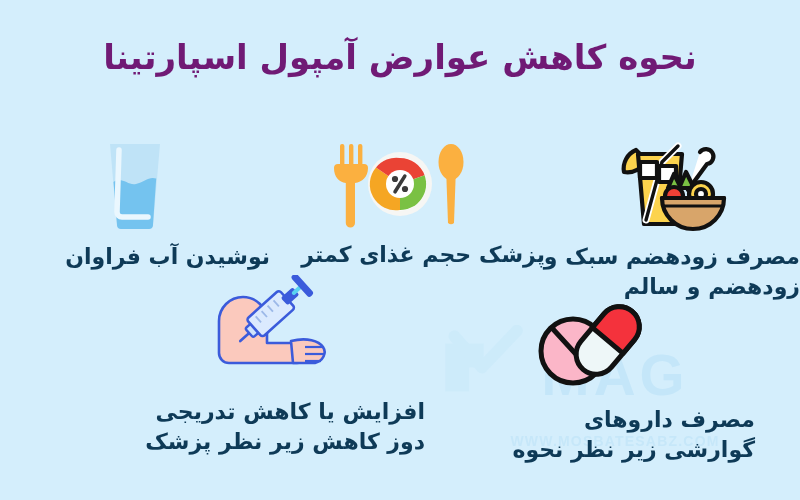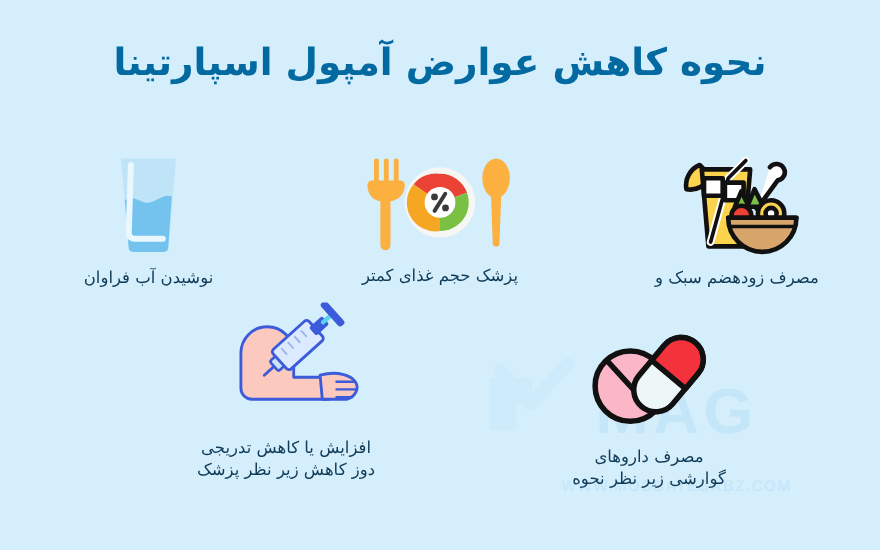--- a/index.html
+++ b/index.html
@@ -37,36 +37,36 @@
     font-family:"Liberation Sans",sans-serif;
     direction:ltr;text-align:center;white-space:nowrap;
   }
   .wm-leaf{position:absolute;left:6px;top:10px;width:92px;height:96px;opacity:.55;}
 
   
   .title{
     position:absolute;
     top:36px;left:0;width:800px;
     text-align:center;
-    color:#0369a1;
+    color:#701a75;
     font-size:34px;
     font-weight:bold;
     direction:rtl;
     z-index:3;
     line-height:1.25;
   }
 
   
   .item{position:absolute;z-index:2;}
   .icon-wrap{position:relative;margin:0 auto;}
   .caption{
     color:#0e3a57;
-    font-size:15px;
-    font-weight:normal;
-    text-align:center;
+    font-size:22px;
+    font-weight:bold;
+    text-align:right;
     direction:rtl;
     line-height:1.35;
     white-space:nowrap;
   }
 
   
   #item-water   {left:0px;  top:140px; width:270px;}
   #item-portion {left:255px;top:140px; width:290px;}
   #item-light   {left:540px;top:128px; width:260px;}
   #item-dose    {left:95px; top:275px; width:330px;}
@@ -174,20 +174,21 @@
 
           <path d="M50 70 H112 A31 31 0 0 1 81 101 A31 31 0 0 1 50 70 Z" fill="#d8a56a"></path>
           <path d="M50 70 H112" fill="none"></path>
           <path d="M52 78 H110" fill="none" stroke-width="3.2"></path>
         </g>
       </svg>
     </div>
     <div class="cap-gap"></div>
     <div class="caption">
       <div>مصرف زودهضم سبک و</div>
+      <div>زودهضم و سالم</div>
     </div>
   </div>
 
   <div class="item" id="item-dose">
     <div class="icon-wrap icon-dose">
       <svg viewBox="0 0 150 110" width="150" height="110">
 
         <g>
           <path d="M34 46 A24 24 0 0 1 58 22 A24 24 0 0 1 82 46 L82 68 L112 68 A10 10 0 0 1 112 88 L44 88 A10 10 0 0 1 34 78 Z" fill="#fbc9bd" stroke="#3b5bdb" stroke-width="2.6" stroke-linejoin="round"></path>
 

